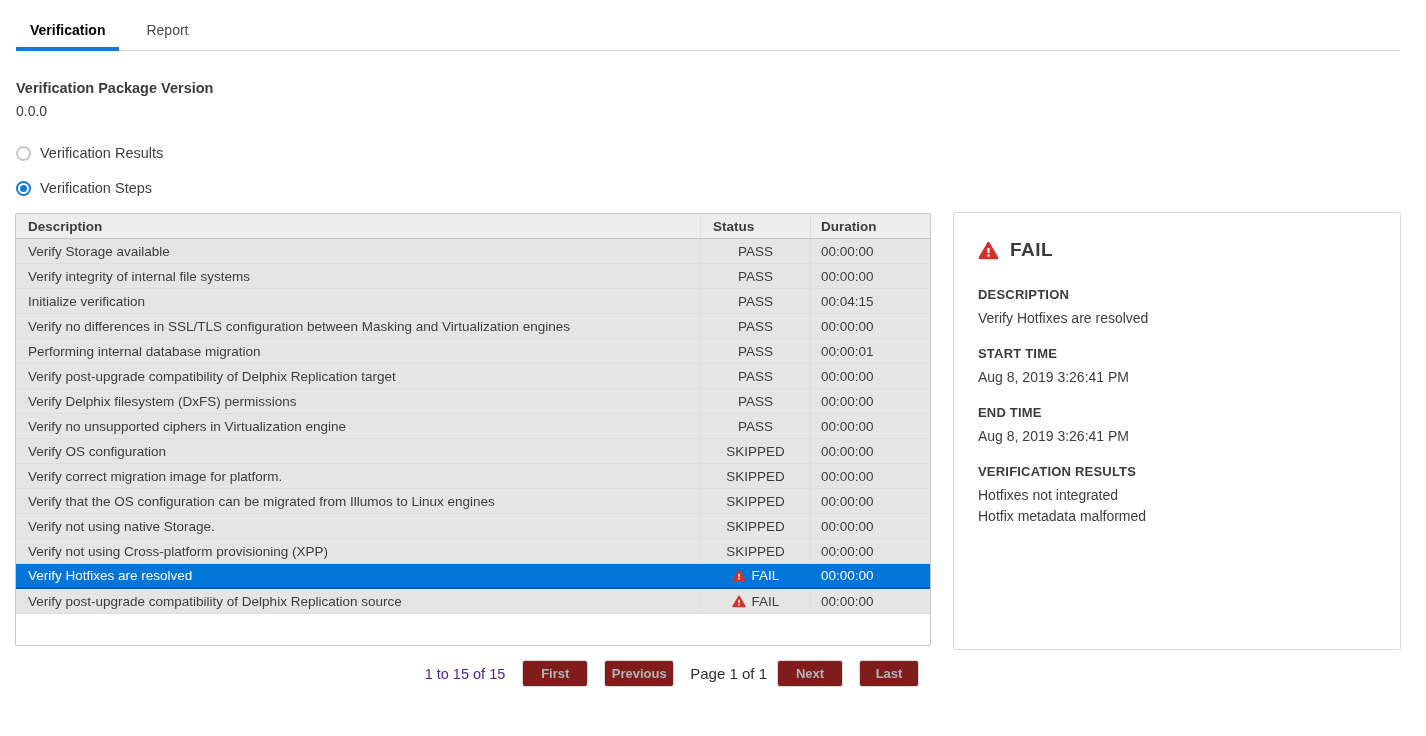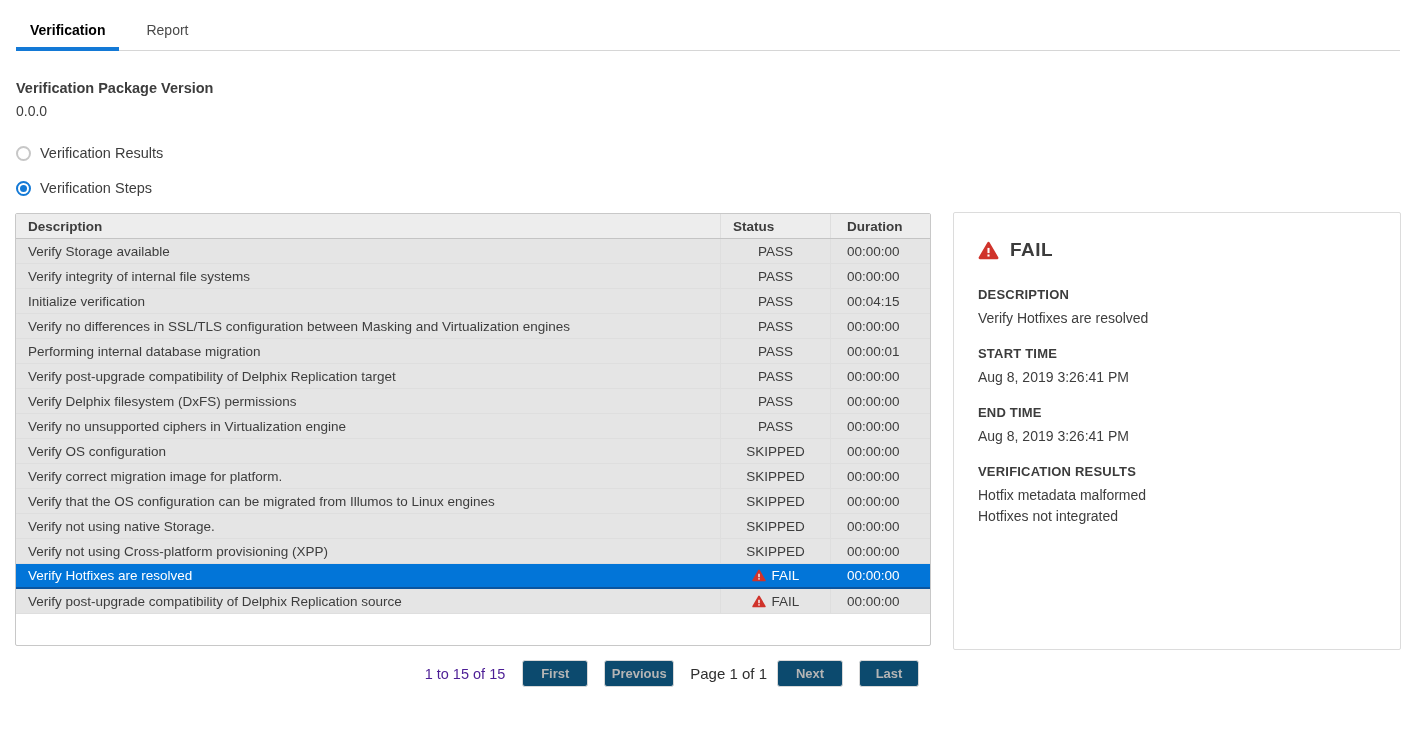--- a/index.html
+++ b/index.html
@@ -33,30 +33,30 @@
   .steps-table { width: 916px; height: 433px; border: 1px solid #c8c8c8; border-radius: 2px;
     background: #fff; overflow: hidden; }
   .trow { display: flex; height: 25px; align-items: stretch; border-bottom: 1px solid #dedede;
     font-size: 13.5px; cursor: pointer; background: #e5e5e5; }
   .trow.head { background: #ededed; font-weight: bold; border-bottom: 1px solid #c4c4c4;
     cursor: default; }
   .cell { display: flex; align-items: center; }
   .c-desc { flex: 1 1 auto; padding-left: 12px; overflow: hidden; white-space: nowrap; }
   .c-status { width: 110px; border-left: 1px solid #dedede; justify-content: center; }
   .head .c-status { justify-content: flex-start; padding-left: 12px; }
-  .c-dur { width: 100px; border-left: 1px solid #dedede; padding-left: 16px; }
+  .c-dur { width: 120px; border-left: 1px solid #dedede; padding-left: 10px; }
   .trow.selected { background: #0275d8; color: #ffffff; border-bottom: 2px solid #0a55a0; }
   .trow.selected .c-status, .trow.selected .c-dur { border-left-color: transparent; }
   .warn-icon { width: 14px; height: 13px; margin-right: 6px; display: inline-block; flex: 0 0 auto; }
 
   
   .pagination { width: 916px; display: flex; justify-content: flex-end; align-items: center;
     margin-top: 14px; padding-right: 12px; }
   .pg-range { font-size: 14.5px; color: #4c1d95; margin-right: 17px; }
-  .pg-btn { background: #0c4a6e; border: 1px solid #d8d8d8; border-radius: 3px; color: #b5b5b5;
+  .pg-btn { background: #7f1d1d; border: 1px solid #d8d8d8; border-radius: 3px; color: #b5b5b5;
     font-weight: bold; font-size: 13px; padding: 0; height: 27px; width: 66px; text-align: center;
     line-height: 25px; margin-right: 16px; font-family: "Liberation Sans", sans-serif; }
   .pg-btn.prev { width: 70px; }
   .pg-btn.last { width: 60px; margin-right: 0; }
   .pg-page { font-size: 15px; color: #2f2f2f; margin-right: 10px; white-space: nowrap; }
 
   
   .detail-panel { width: 448px; height: 438px; margin-left: 22px; margin-top: -1px;
     border: 1px solid #dcdcdc; border-radius: 2px; background: #fff; padding: 26px 24px; }
   .detail-head { display: flex; align-items: center; margin-bottom: 26px; }
@@ -245,18 +245,18 @@
         <div class="d-section">
           <div class="d-label">START TIME</div>
           <div class="d-line">Aug 8, 2019 3:26:41 PM</div>
         </div>
         <div class="d-section">
           <div class="d-label">END TIME</div>
           <div class="d-line">Aug 8, 2019 3:26:41 PM</div>
         </div>
         <div class="d-section">
           <div class="d-label">VERIFICATION RESULTS</div>
+          <div class="d-line">Hotfixes not integrated</div>
           <div class="d-line">Hotfix metadata malformed</div>
-          <div class="d-line">Hotfixes not integrated</div>
         </div>
       </div>
   </div>
 </div>
 
 </body></html>

